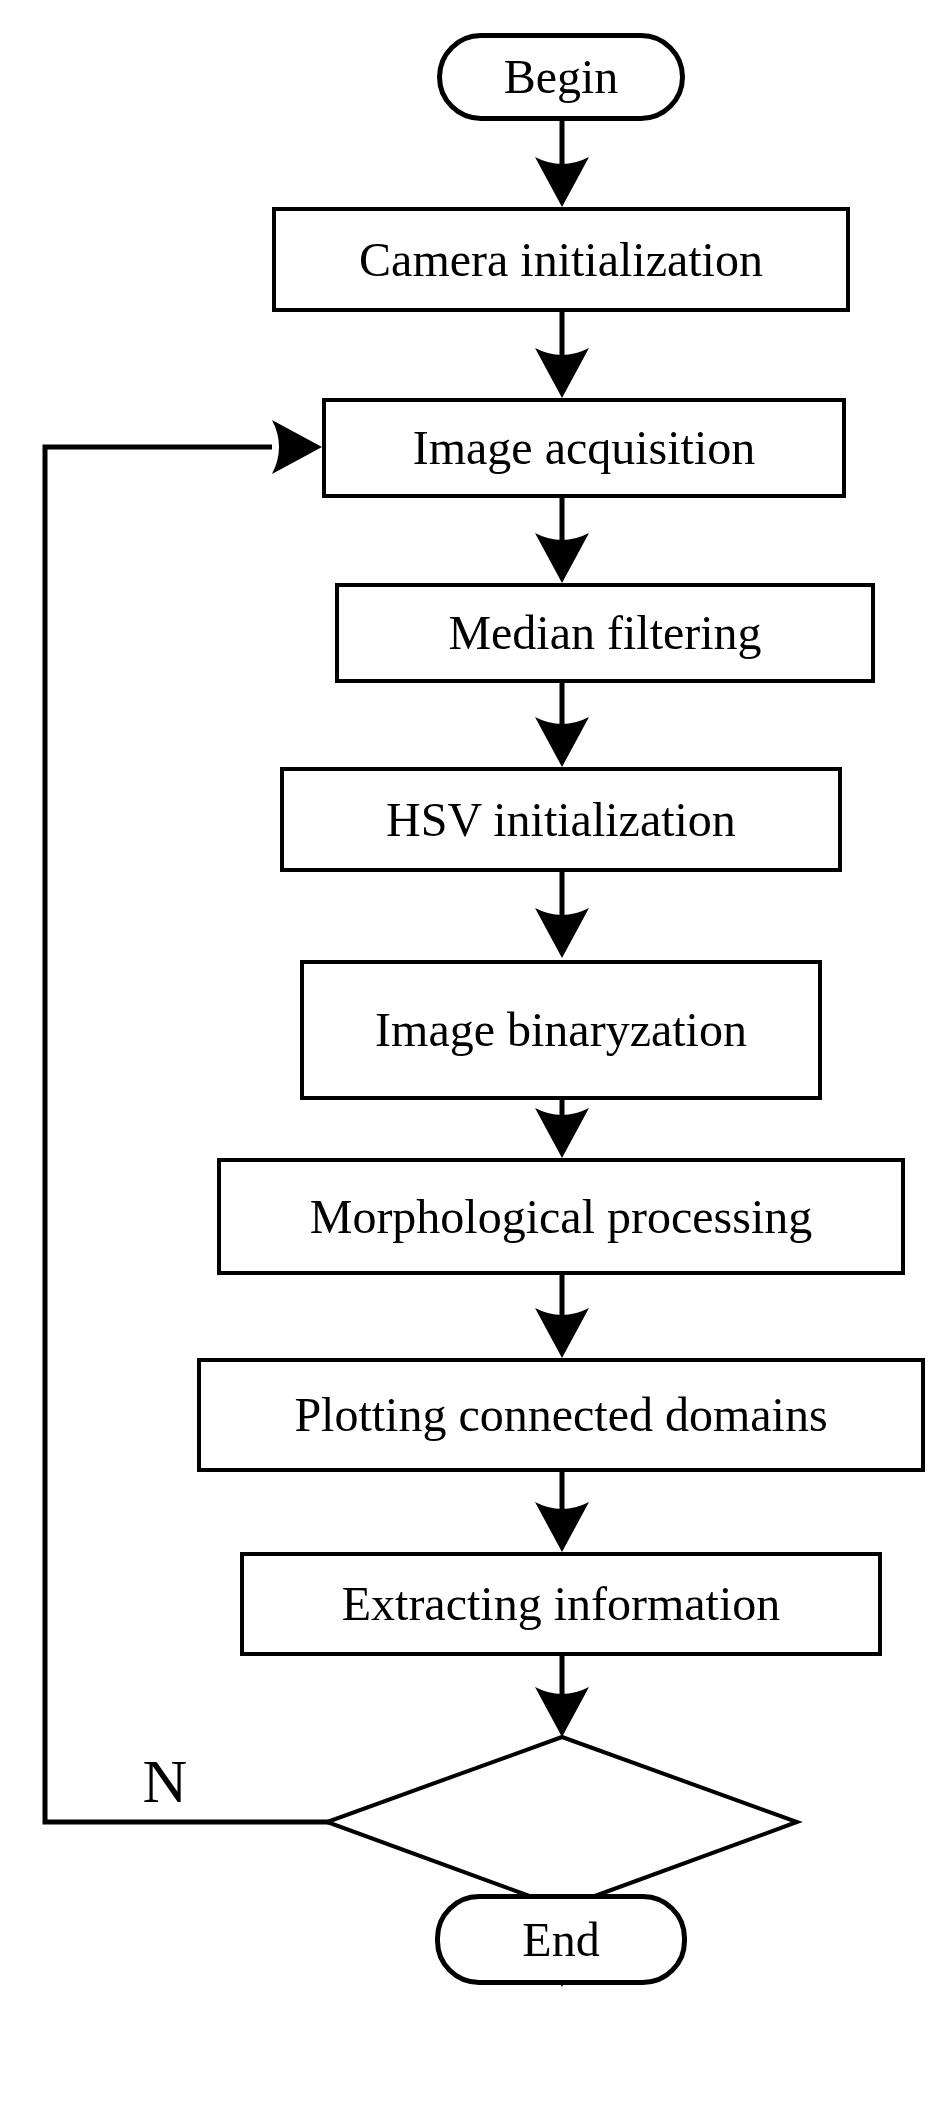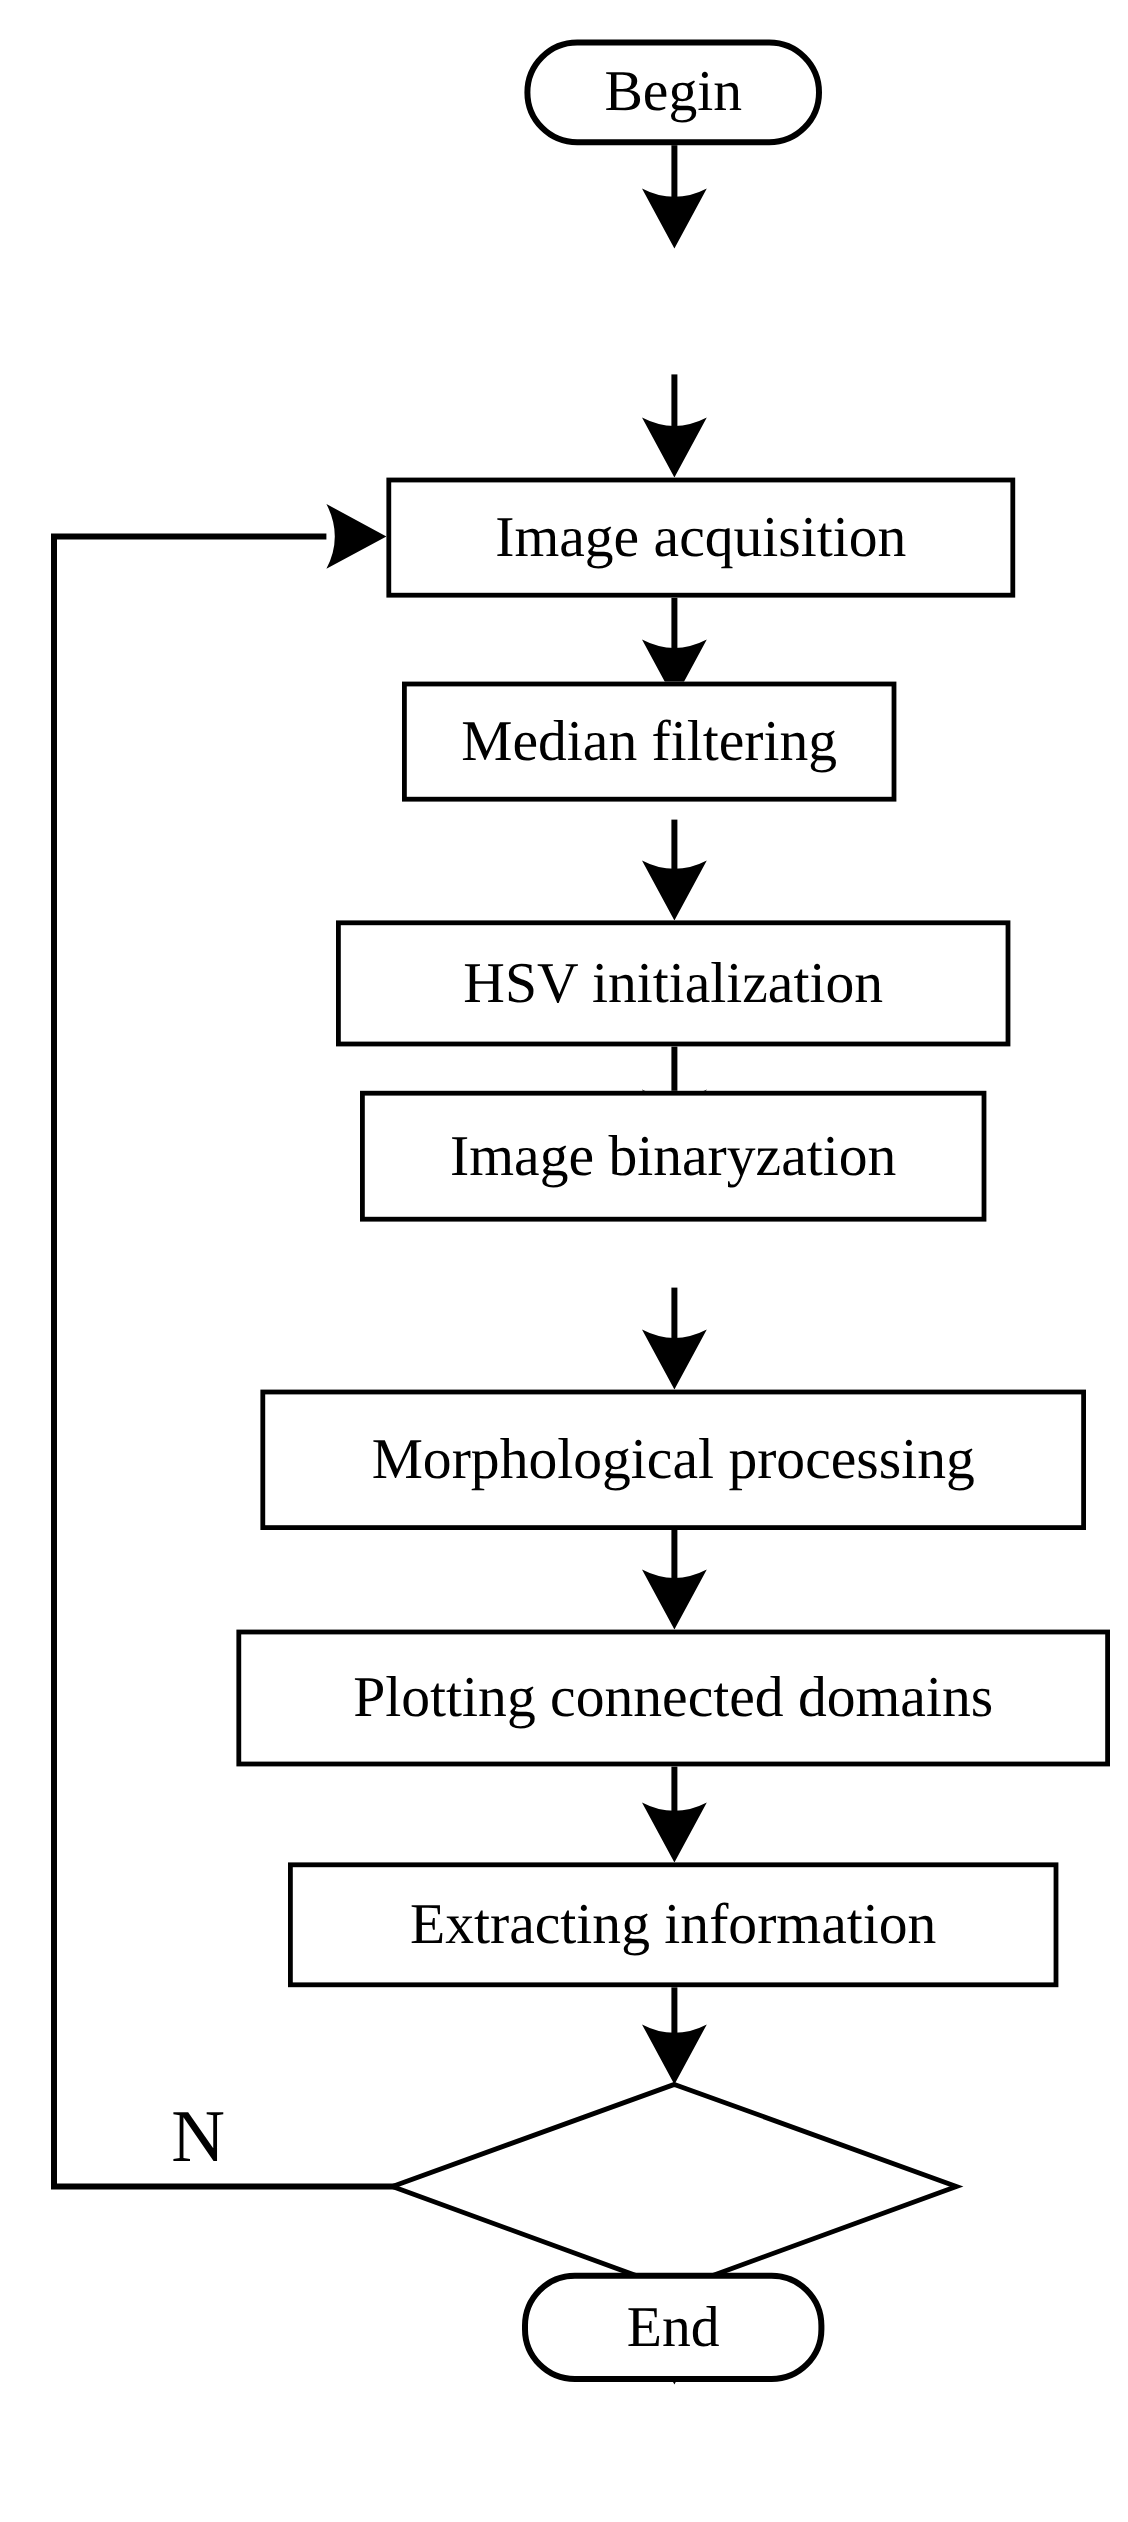--- a/index.html
+++ b/index.html
@@ -55,23 +55,23 @@
     display: flex;
     align-items: center;
     justify-content: center;
     font-size: 62px;
     line-height: 1;
   }
   
   .n-begin      { left: 437px; top:   33px; width: 248px; height:  88px; }
   .n-camera     { left: 272px; top:  207px; width: 578px; height: 105px; }
   .n-acquire    { left: 322px; top:  398px; width: 524px; height: 100px; }
-  .n-median     { left: 335px; top:  568px; width: 412px; height: 100px; }
+  .n-median     { left: 335px; top:  583px; width: 540px; height: 100px; }
   .n-hsv        { left: 280px; top:  767px; width: 562px; height: 105px; }
-  .n-binary     { left: 300px; top:  909px; width: 522px; height: 109px; }
+  .n-binary     { left: 300px; top:  960px; width: 522px; height: 140px; }
   .n-morph      { left: 217px; top: 1158px; width: 688px; height: 117px; align-items: center; }
   .n-plot       { left: 197px; top: 1358px; width: 728px; height: 114px; }
   .n-extract    { left: 240px; top: 1552px; width: 642px; height: 104px; }
   .n-endq-label { left: 462px; top: 1790px; width: 200px; height:  64px; }
   .n-end        { left: 435px; top: 1894px; width: 252px; height:  91px; }
   .lbl-n { left: 130px; top: 1748px; width: 70px; height: 66px; }
   .lbl-y { left: 578px; top: 1904px; width: 60px; height: 66px; }
 </style>
 </head>
 <body>
@@ -110,20 +110,23 @@
       <path d="M272 420 L322 447 L272 474 Q286 447 272 420 Z"></path>
     </g>
 
     <polygon points="562,1737 797,1822 562,1908 327,1822" fill="#ffffff" stroke="#000000" stroke-width="4"></polygon>
   </svg>
 
   <div class="node terminator n-begin">
     <span>Begin</span>
   </div>
 
+  <div class="node process n-camera">
+    <span>Camera initialization</span>
+  </div>
 
   <div class="node process n-acquire">
     <span>Image acquisition</span>
   </div>
 
   <div class="node process n-median">
     <span>Median filtering</span>
   </div>
 
   <div class="node process n-hsv">

